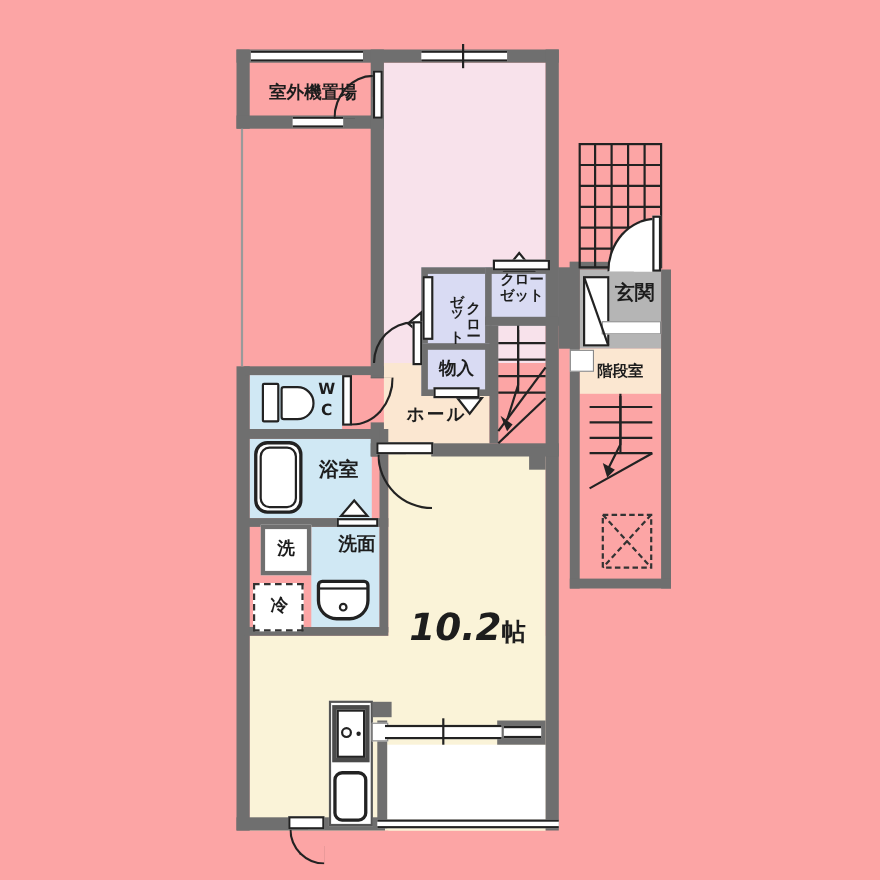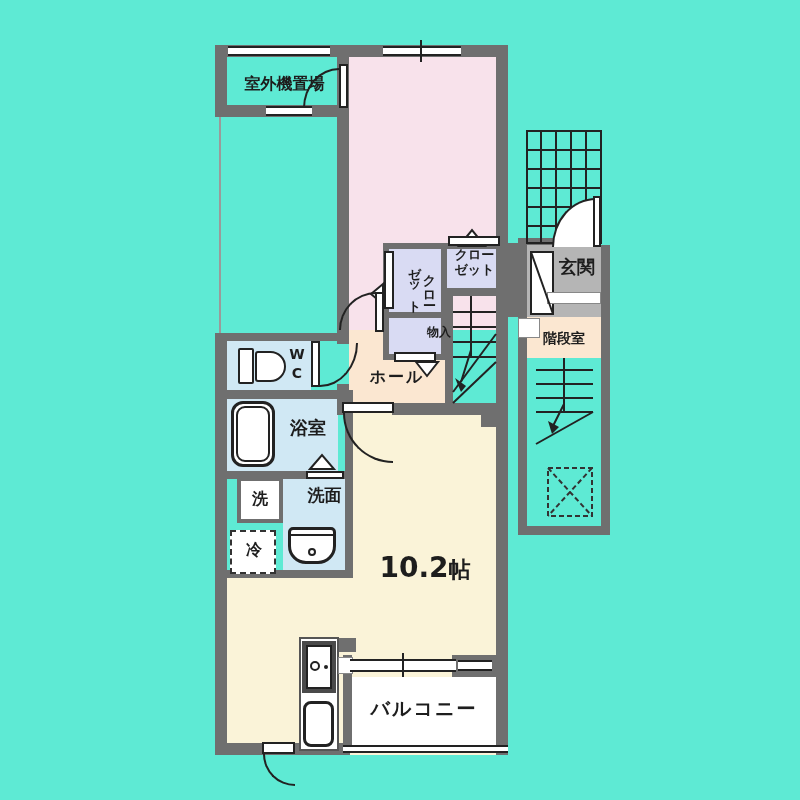--- a/index.html
+++ b/index.html
@@ -1,16 +1,16 @@
 <!DOCTYPE html>
 <html><head>
 <meta charset="utf-8">
 <style>
   html,body{margin:0;padding:0;background:#fff;}
-  #plan{position:relative;width:800px;height:800px;background:#5eead4;
+  #plan{position:relative;width:800px;height:800px;background:#fca5a5;
         font-family:"DejaVu Sans","Liberation Sans",sans-serif;overflow:hidden;
         --wall:#6f6f6f;--pink:#f8e2eb;--cream:#faf3d8;--peach:#fbe7d1;
         --lavender:#d9dbf3;--blue:#d0e8f4;--genkan:#b5b5b5;--line:#222222;}
   .a{position:absolute;box-sizing:border-box;}
   .wall{background:var(--wall);}
   .lav{background:var(--lavender);border:6px solid var(--wall);}
   .lbl{font-weight:bold;color:#1d1d1d;text-align:center;line-height:1.15;}
   .bar{background:#fff;border-top:2px solid var(--line);border-bottom:2px solid var(--line);}
   .leaf{background:#fff;border:2px solid var(--line);}
   .arc-tl{border-top:2px solid var(--line);border-left:2px solid var(--line);border-top-left-radius:100% 100%;}
@@ -176,29 +176,28 @@
   <div class="a lbl vtxt" style="left:398px;top:253px;width:38px;height:60px;font-size:13px;">
     <span style="display:block;">クロー</span>
     <span style="display:block;">ゼット</span>
   </div>
 
   <div class="a lbl" style="left:447px;top:248px;width:55px;font-size:13px;">
     <span style="display:block;">クロー</span>
     <span style="display:block;">ゼット</span>
   </div>
 
-  <div class="a lbl" style="left:389px;top:326px;width:52px;font-size:12px;margin-left:24px;">物入</div>
+  <div class="a lbl" style="left:389px;top:326px;width:52px;font-size:16px;">物入</div>
   <div class="a lbl" style="left:352px;top:368px;width:90px;font-size:16px;letter-spacing:2px;">ホール</div>
   <div class="a lbl" style="left:288px;top:345px;width:18px;font-size:14px;word-break:break-all;line-height:1.35;">WC</div>
   <div class="a lbl" style="left:282px;top:418px;width:52px;font-size:18px;">浴室</div>
   <div class="a lbl" style="left:248px;top:490px;width:24px;font-size:16px;">洗</div>
   <div class="a lbl" style="left:284px;top:486px;width:81px;font-size:17px;text-align:center;">洗面</div>
   <div class="a lbl" style="left:242px;top:541px;width:24px;font-size:16px;">冷</div>
 
   <div class="a lbl" style="left:345px;top:552px;width:160px;">
-    <span style="font-size:28px;">10.2</span><span style="font-size:22px;">帖</span>
+    <span style="font-size:34px;font-style:italic;">10.2</span><span style="font-size:22px;">帖</span>
   </div>
 
-  <div class="a lbl" style="left:352px;top:698px;width:144px;font-size:19px;letter-spacing:2px;">バルコニー</div>
   <div class="a lbl" style="left:552px;top:257px;width:50px;font-size:18px;">玄関</div>
   <div class="a lbl" style="left:522px;top:330px;width:84px;font-size:14px;">階段室</div>
 
 </div>
 
 </body></html>

